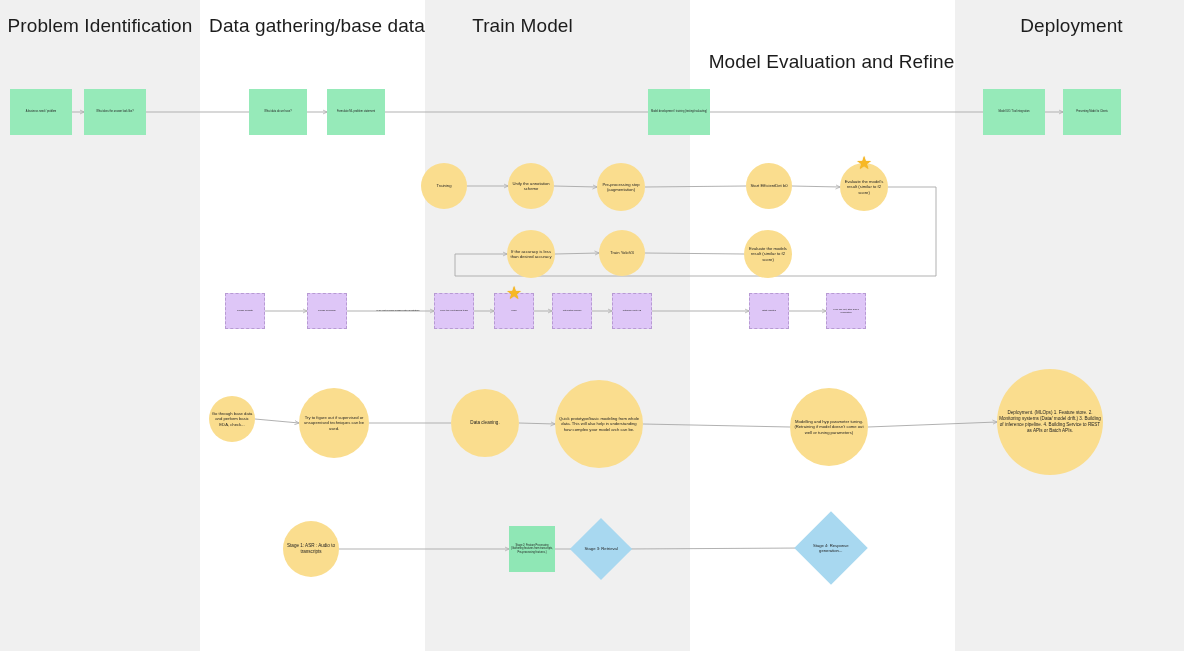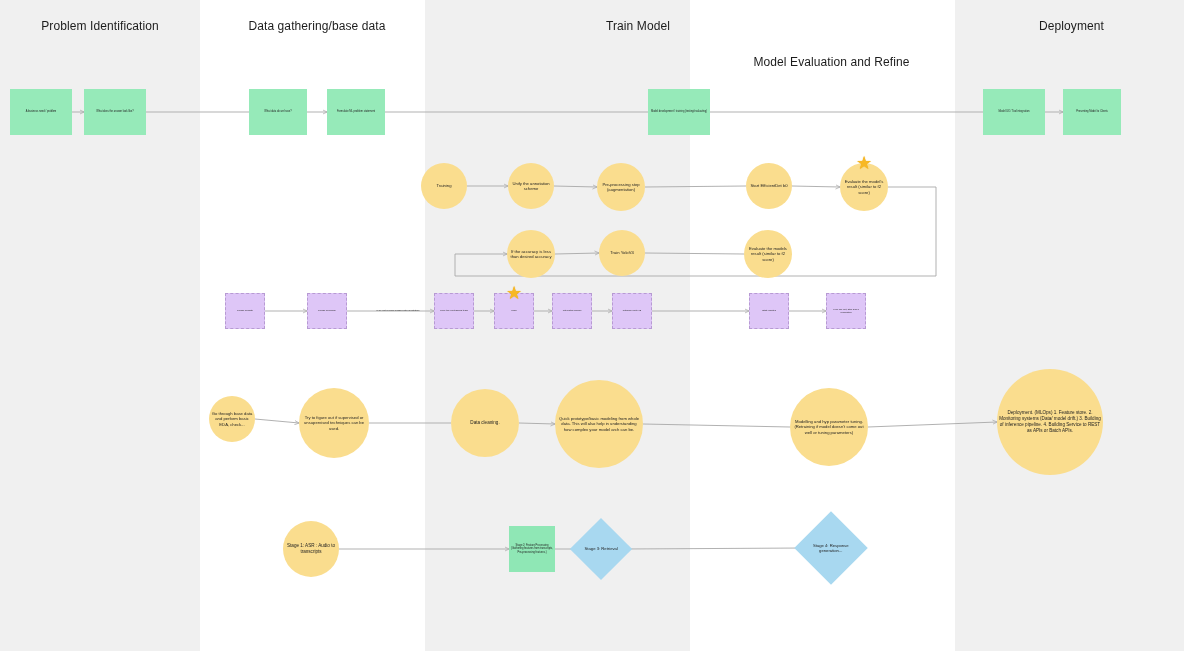--- a/index.html
+++ b/index.html
@@ -23,21 +23,21 @@
     box-sizing:border-box;
   }
   .lane.shaded{background:#f0f0f0;}
   .lane.plain{background:#ffffff;}
   .lane-title{
     position:absolute;
     top:0;
     height:52px;
     line-height:52px;
     text-align:center;
-    font-size:12px;
+    font-size:19px;
     color:#1c1c1c;
     font-weight:400;
     letter-spacing:.1px;
     white-space:nowrap;
   }
   
   #wires{
     position:absolute;
     left:0;top:0;
     width:1184px;height:651px;
@@ -90,21 +90,21 @@
 <body>
 
 <div id="board">
 
   <div id="lane-layer">
       <div class="lane shaded" style="left: 0px; width: 200px;"></div>
       <div class="lane-title" style="left: 0px; width: 200px;">Problem Identification</div>
       <div class="lane plain" style="left: 200px; width: 225px;"></div>
       <div class="lane-title" style="left: 200px; width: 234px;">Data gathering/base data</div>
       <div class="lane shaded" style="left: 425px; width: 265px;"></div>
-      <div class="lane-title" style="left: 437px; width: 233px; text-align: right;">Train Model</div>
+      <div class="lane-title" style="left: 406px; width: 233px;">Train Model</div>
       <div class="lane plain" style="left: 690px; width: 265px;"></div>
       <div class="lane-title" style="left: 690px; width: 283px; margin-top: 36px;">Model Evaluation and Refine</div>
       <div class="lane shaded" style="left: 955px; width: 229px;"></div>
       <div class="lane-title" style="left: 955px; width: 233px; text-align: center;">Deployment</div>
     </div>
 
   <svg id="wires" viewBox="0 0 1184 651" xmlns="http://www.w3.org/2000/svg">
     <defs>
       <marker id="ah" markerWidth="6" markerHeight="6" refX="5" refY="3" orient="auto" markerUnits="strokeWidth">
         <path d="M0,0.6 L5.2,3 L0,5.4" fill="none" stroke="#a8a8a8" stroke-width="0.8"></path>

